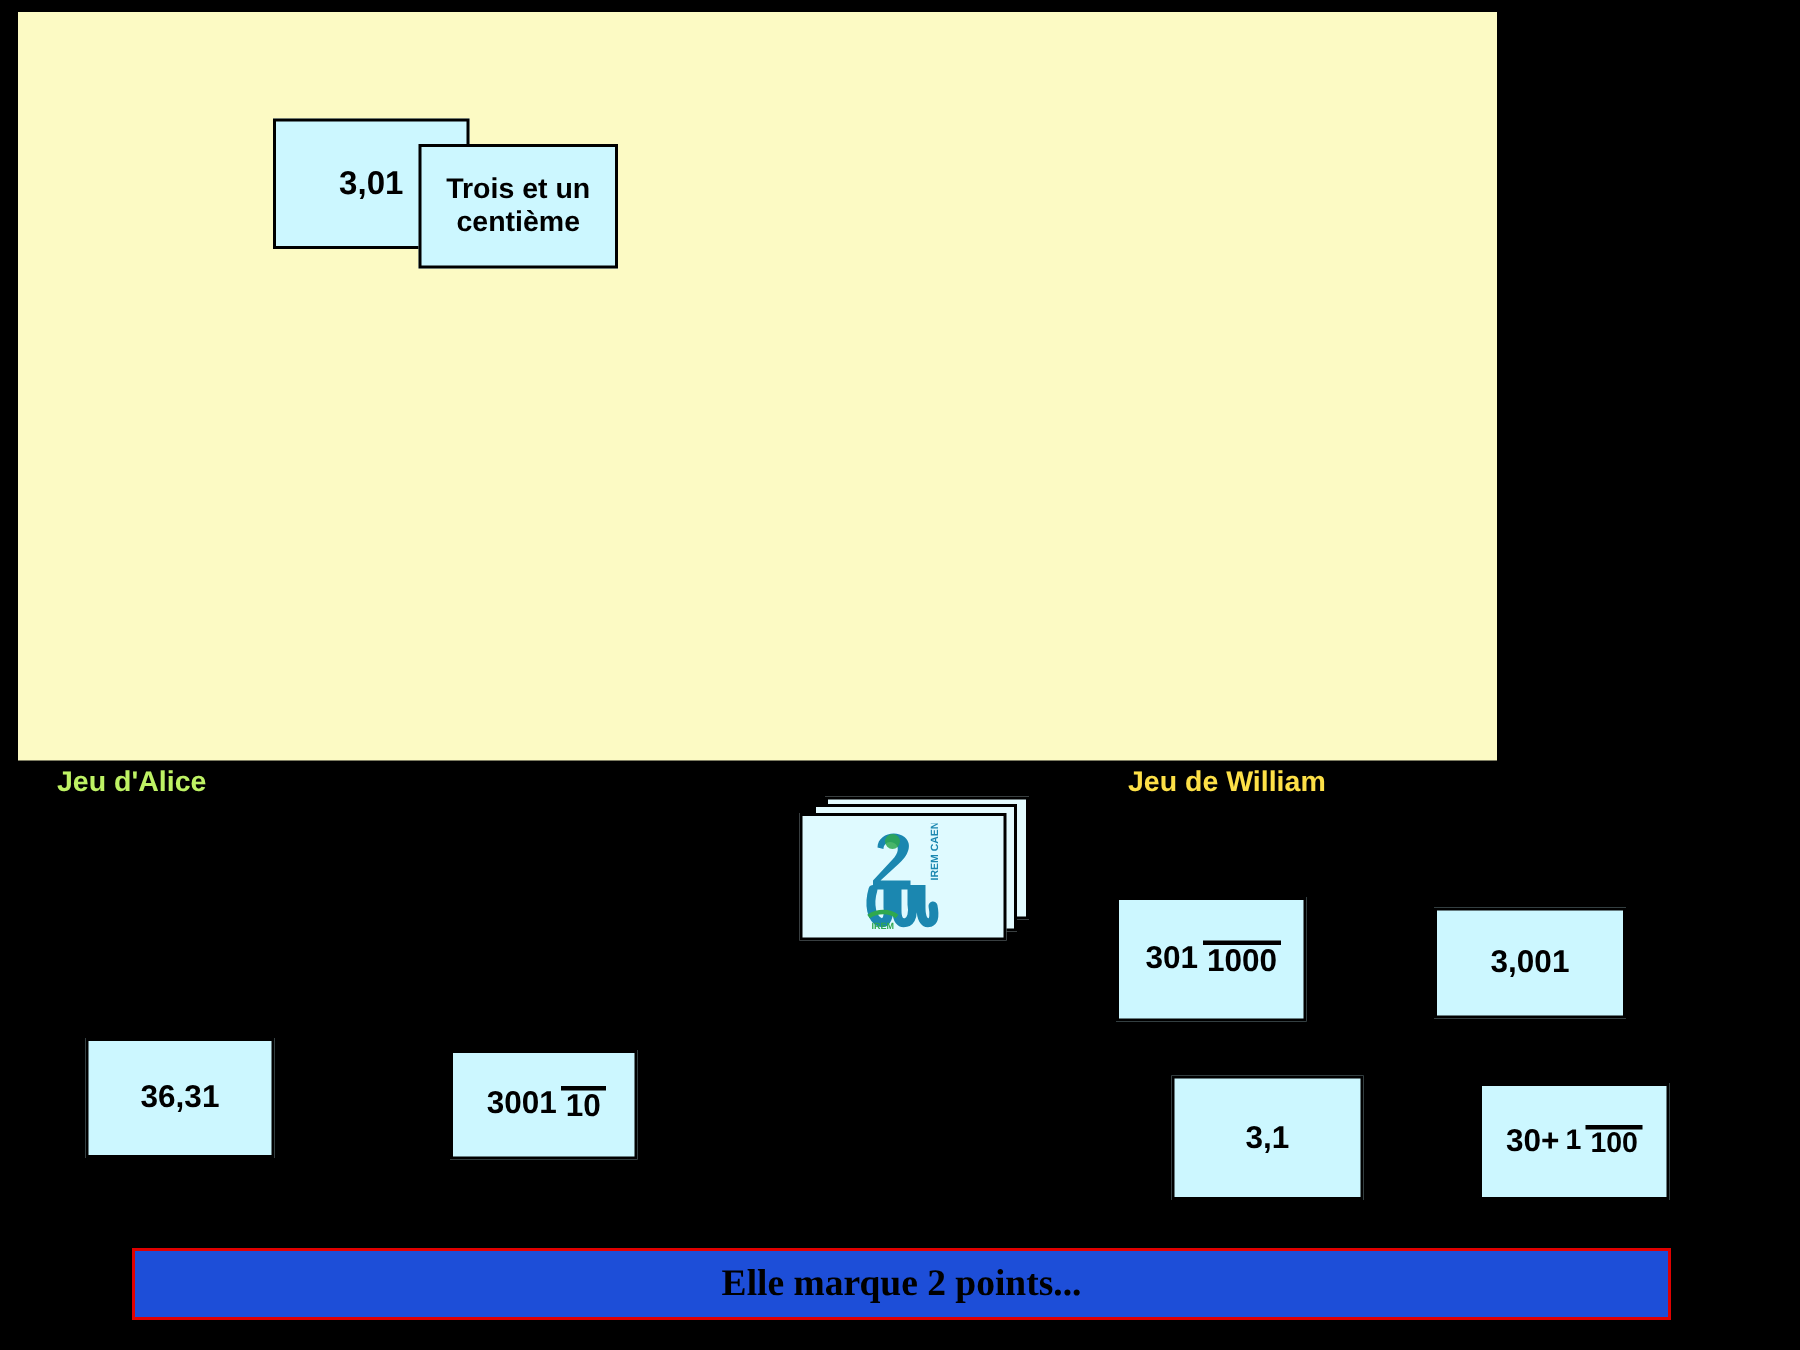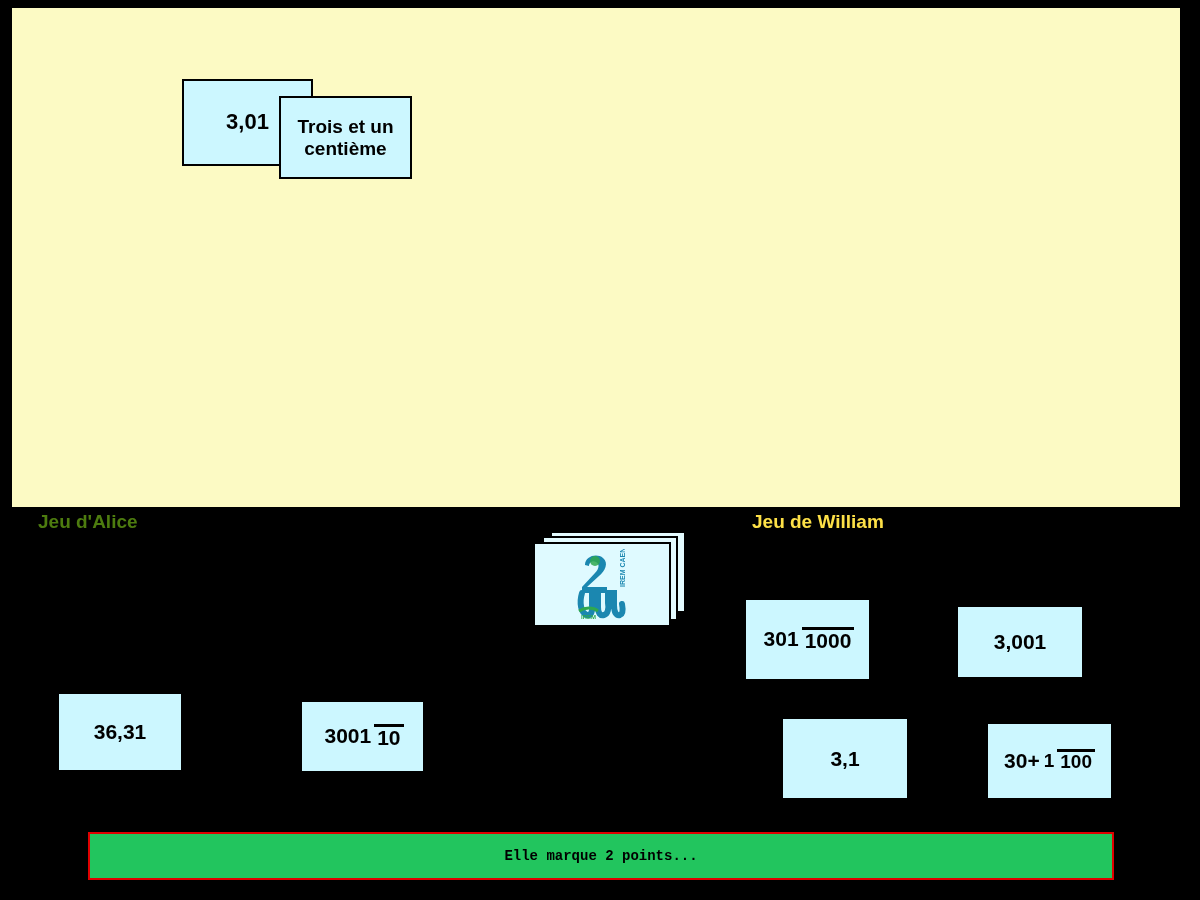--- a/index.html
+++ b/index.html
@@ -17,21 +17,21 @@
     height: 900px;
     background: #000000;
     overflow: hidden;
   }
 
   
   #yellow-panel {
     position: absolute;
     left: 12px;
     top: 8px;
-    width: 1168px;
+    width: 986px;
     height: 499px;
     background: #FCFAC4;
   }
 
   
   .card {
     position: absolute;
     background: #CCF7FF;
     border: 2px solid #000000;
     box-sizing: border-box;
@@ -69,21 +69,21 @@
   .player-label {
     position: absolute;
     font-weight: bold;
     font-size: 19px;
     font-family: "Liberation Sans", sans-serif;
     white-space: nowrap;
   }
   #label-alice {
     left: 38px;
     top: 511px;
-    color: #4d7c0f;
+    color: #bef264;
   }
   #label-william {
     left: 720px;
     top: 511px;
     color: #fde047;
     margin-left: 32px;
   }
 
   
   #deck {
@@ -125,44 +125,44 @@
     display: inline-flex;
     align-items: center;
     justify-content: center;
     vertical-align: middle;
     line-height: 1.05;
   }
   .frac .num { padding: 0 3px; }
   .frac .den { padding: 0 3px; border-top: 3px solid #000000; }
   .mixed {
     display: inline-flex;
-    align-items: flex-start;
+    align-items: center;
     justify-content: center;
     gap: 1px;
   }
   .mixed .whole { font-size: 21px; }
   .mixed .frac { font-size: 19px; }
 
   
   #message-bar {
     position: absolute;
     left: 88px;
     top: 832px;
     width: 1026px;
     height: 48px;
-    background: #22c55e;
+    background: #1d4ed8;
     border: 2px solid #E00000;
     box-sizing: border-box;
     display: flex;
     align-items: center;
     justify-content: center;
     color: #000000;
     font-weight: bold;
-    font-size: 14px;
-    font-family: Liberation Mono, monospace;
+    font-size: 25px;
+    font-family: Liberation Serif, serif;
   }
 </style>
 </head>
 <body>
 
 <div id="stage">
 
   <div id="yellow-panel">
 
     <div class="card q-num">

